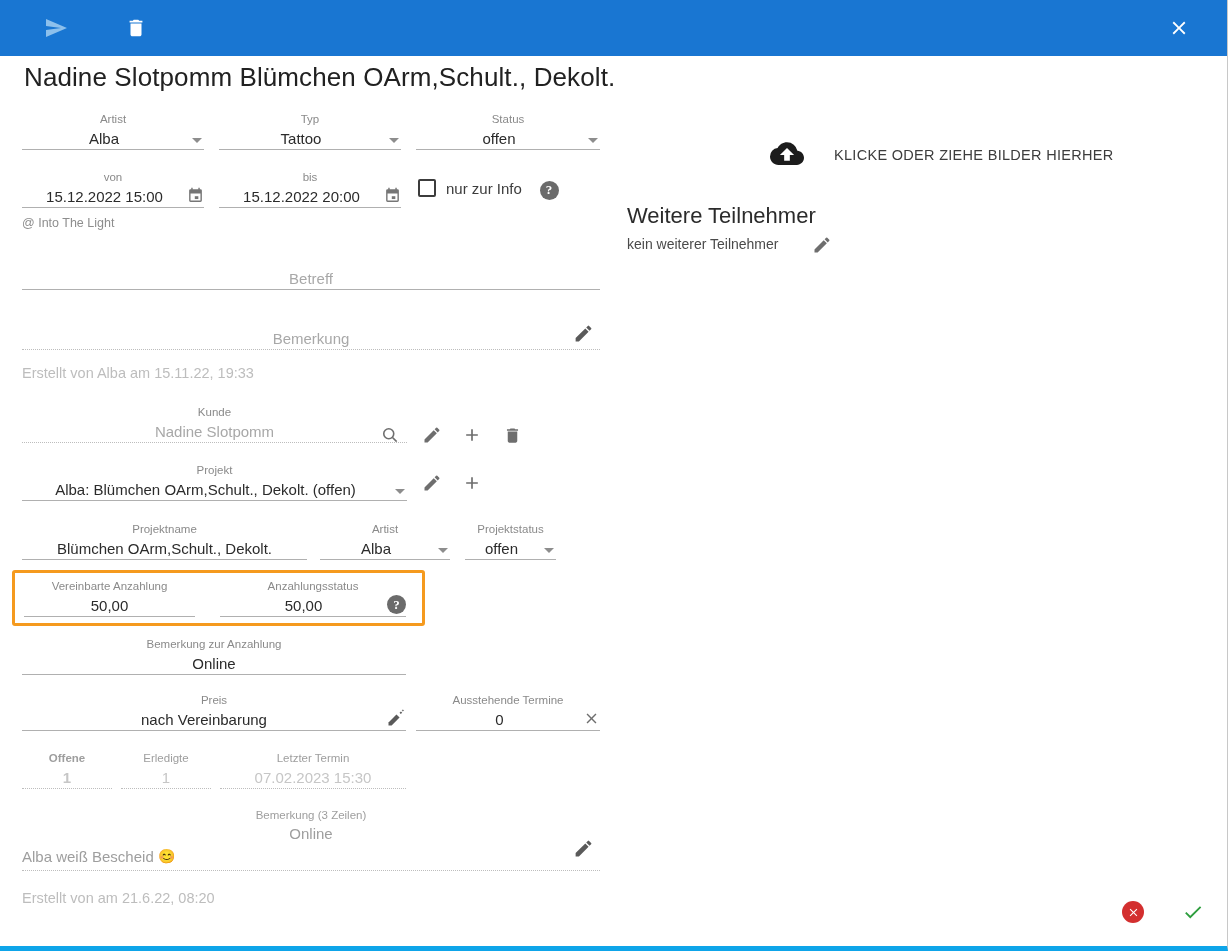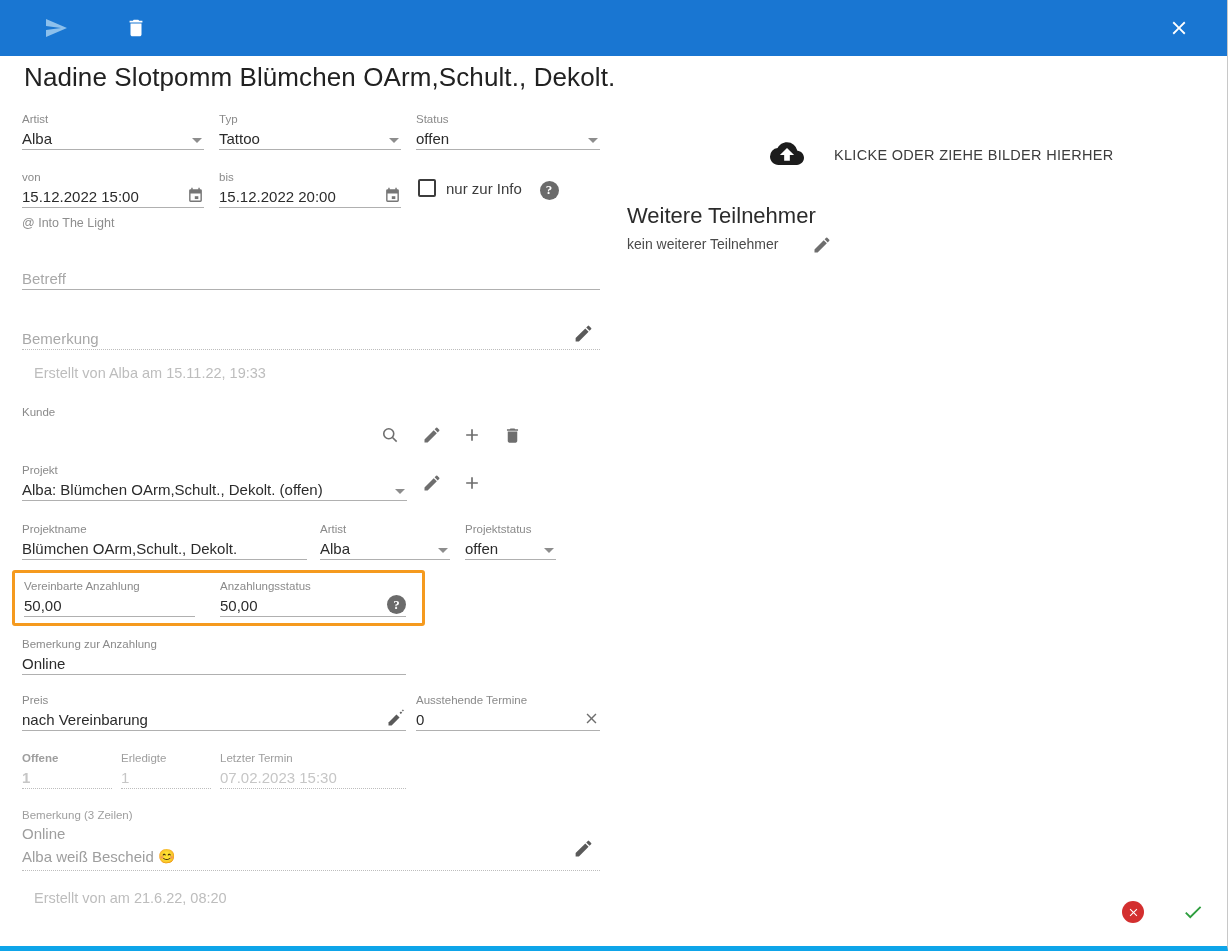--- a/index.html
+++ b/index.html
@@ -37,21 +37,21 @@
   .tb-close { margin-right: 25px; }
 
   
   .page-title {
     position: absolute; left: 24px; top: 62px;
     font-size: 26px; color: #212121; font-weight: 400;
     letter-spacing: .1px; white-space: nowrap;
   }
 
   
-  .field { position: absolute; }
+  .field { position: absolute; text-align: center; }
   .flabel {
     font-size: 11.5px; color: #8a8a8a; line-height: 14px;
     white-space: nowrap;
   }
   .flabel.dim { color: #9e9e9e; }
   .fvalwrap {
     position: relative;
     display: flex; align-items: flex-end;
     border-bottom: 1px solid #b0b0b0;
     height: 24px;
@@ -76,21 +76,20 @@
   }
 
   
   .subtext {
     position: absolute; font-size: 12.5px; color: #8d8d8d;
     white-space: nowrap;
   }
   .createdtext {
     position: absolute; font-size: 14.5px; color: #bdbdbd;
     white-space: nowrap;
-    margin-left: 12px;
   }
 
   
   .iconbtn {
     position: absolute;
     width: 26px; height: 26px;
     display: flex; align-items: center; justify-content: center;
     cursor: pointer;
   }
 
@@ -246,20 +245,23 @@
   <div class="iconbtn" style="left:570px; top:320px;">
     <svg width="21" height="21" viewBox="0 0 24 24">
       <path d="M3 17.25V21h3.75L17.81 9.94l-3.75-3.75L3 17.25zM20.71 7.04a1 1 0 000-1.41l-2.34-2.34a1 1 0 00-1.41 0l-1.83 1.83 3.75 3.75 1.83-1.83z" fill="#5a5a5a"></path>
     </svg>
   </div>
 
   <div class="createdtext" style="left:22px; top:365px;">Erstellt von Alba am 15.11.22, 19:33</div>
 
   <div class="field" style="left:22px; top:405px; width:385px;">
     <div class="flabel">Kunde</div>
+    <div class="fvalwrap dotted">
+      <div class="fval placeholder">Nadine Slotpomm</div>
+    </div>
   </div>
   <div class="iconbtn" style="left:377px; top:422px;">
     <svg width="20" height="20" viewBox="0 0 24 24">
       <circle cx="10.5" cy="10.5" r="6" fill="none" stroke="#6e6e6e" stroke-width="1.9"></circle>
       <line x1="15" y1="15" x2="20" y2="20" stroke="#6e6e6e" stroke-width="1.9"></line>
     </svg>
   </div>
   <div class="iconbtn" style="left:419px; top:422px;">
     <svg width="20" height="20" viewBox="0 0 24 24">
       <path d="M3 17.25V21h3.75L17.81 9.94l-3.75-3.75L3 17.25zM20.71 7.04a1 1 0 000-1.41l-2.34-2.34a1 1 0 00-1.41 0l-1.83 1.83 3.75 3.75 1.83-1.83z" fill="#6e6e6e"></path>

